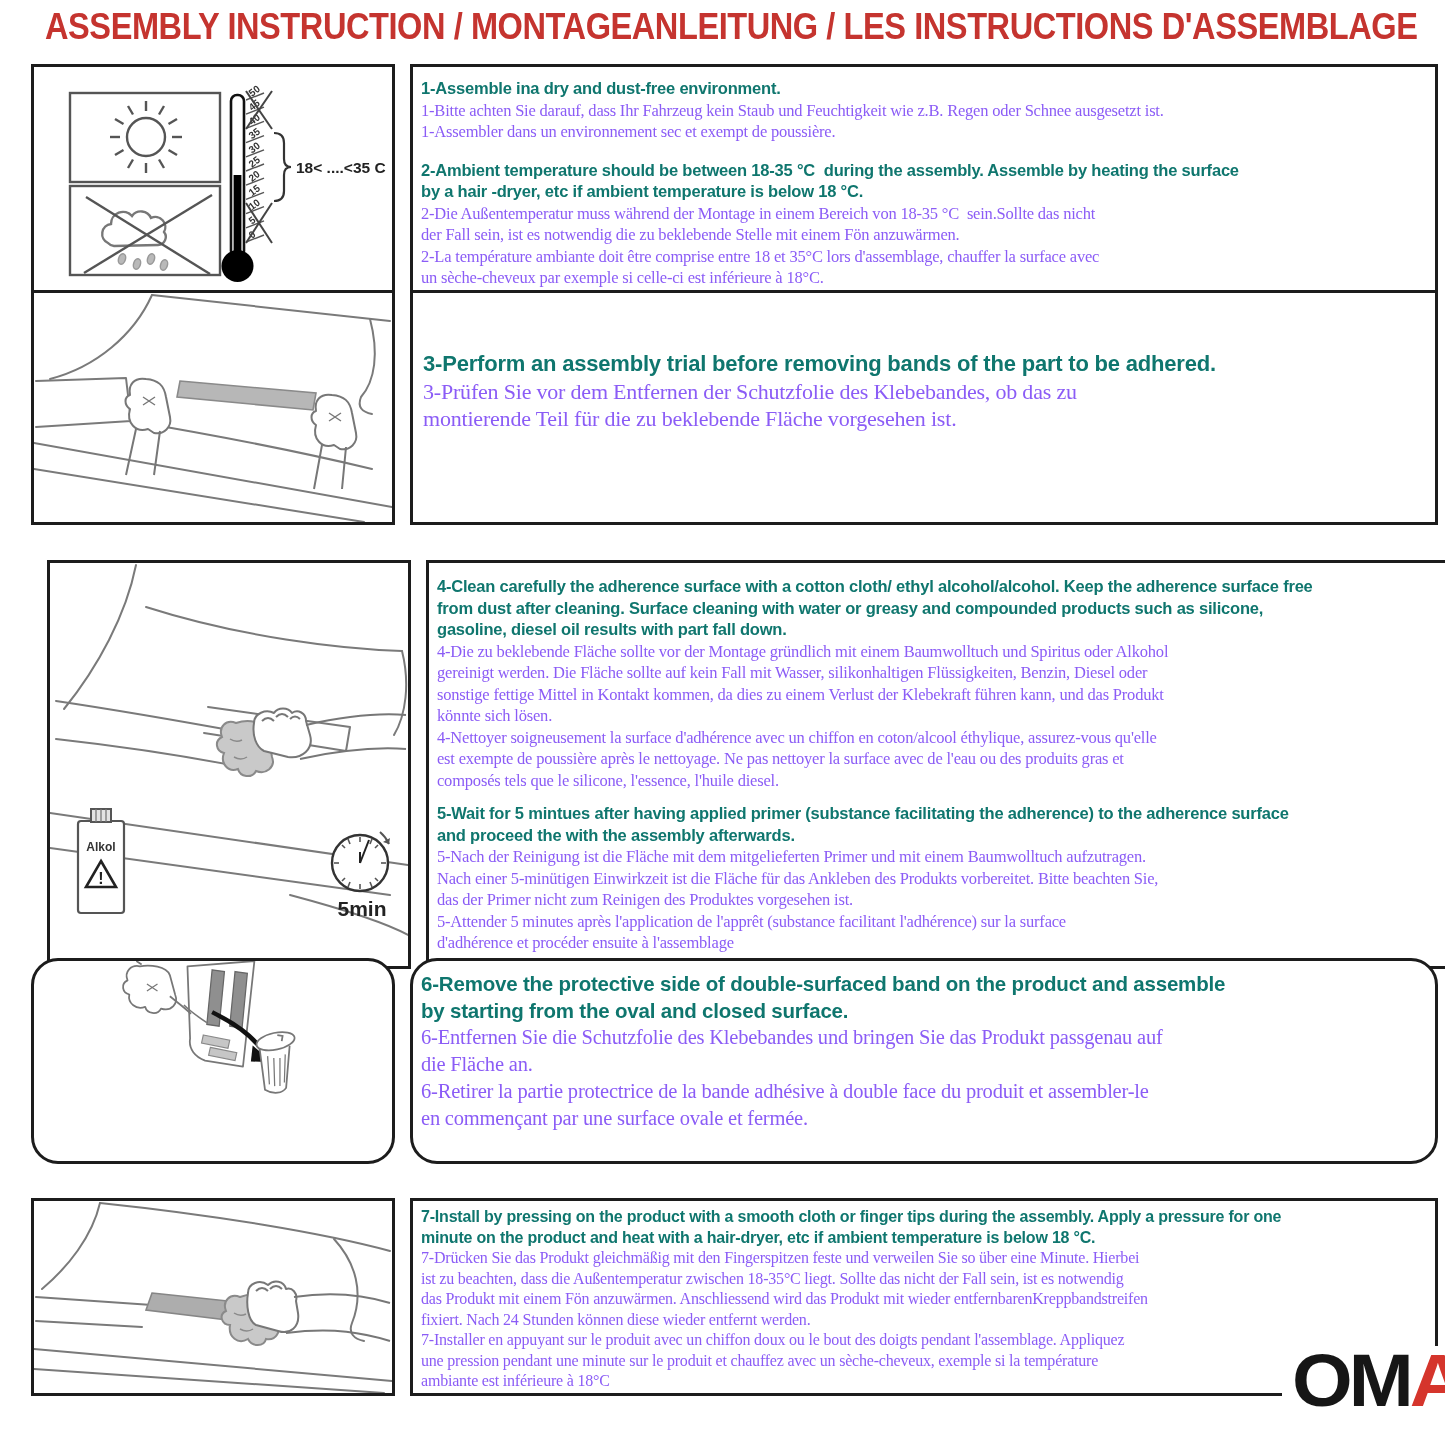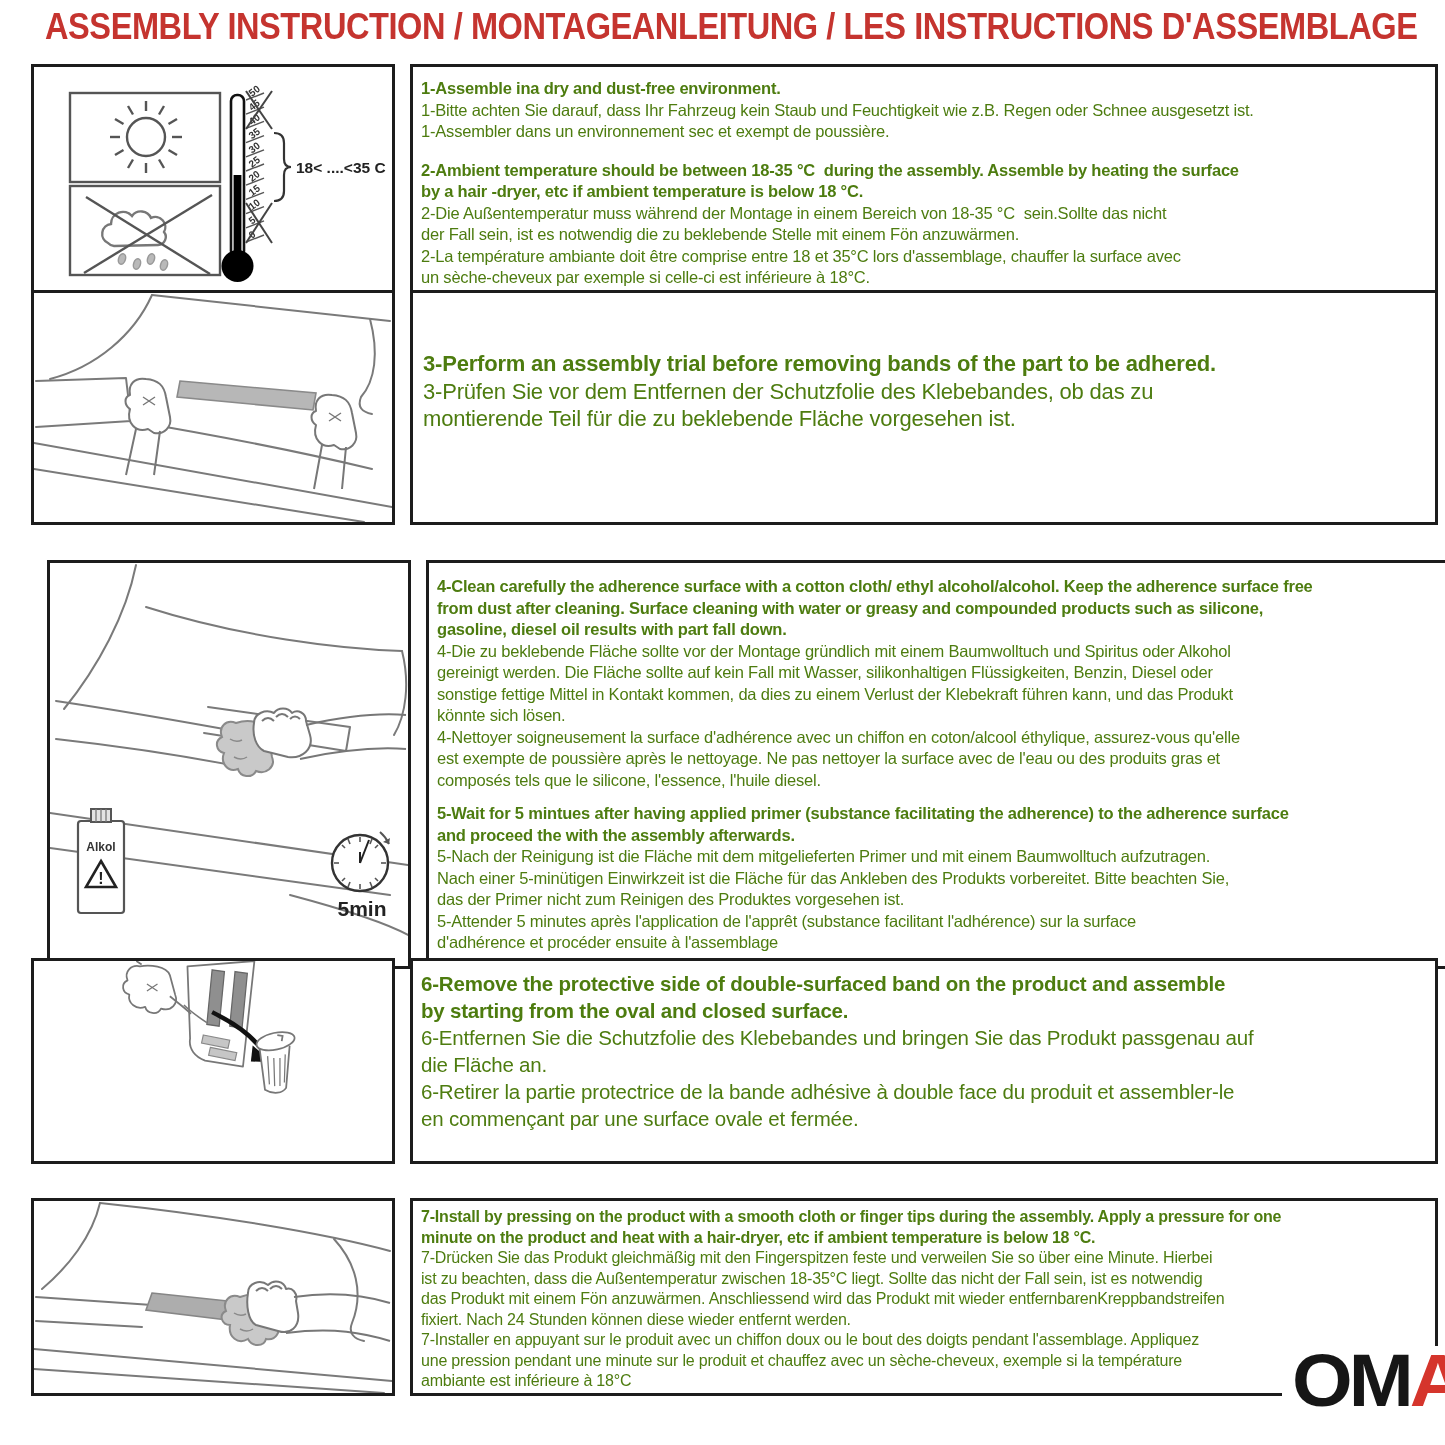--- a/index.html
+++ b/index.html
@@ -12,31 +12,31 @@
     transform:scaleX(.88);transform-origin:left center;
   }
 
   .box{position:absolute;background:#fff;border:3px solid #1c1c1c;box-sizing:border-box;}
   .illo{left:31px;width:364px;}
   .textbox{left:410px;width:1028px;padding:10px 8px;letter-spacing:-0.2px;color:#222;}
 
   #illo1,#text1{top:64px;height:230px;}
   #illo2,#text2{top:290px;height:235px;}
   #illo3,#text3{top:560px;height:409px;margin-left:16px;}
-  #illo4,#text4{top:958px;height:206px;}
+  #illo4,#text4{top:958px;height:206px;border-radius:27px;}
   #illo5,#text5{top:1198px;height:198px;}
 
   #text1{font-size:16.5px;line-height:21.5px;padding-top:11px;}
   #text2{font-size:22px;line-height:27.5px;padding-top:57px;padding-left:10px;}
   #text3{font-size:16.5px;line-height:21.5px;padding-top:13px;}
   #text4{font-size:20.5px;line-height:27px;padding-top:9px;}
   #text5{font-size:16px;line-height:20.5px;padding-top:6px;}
 
-  .t-en{font-weight:bold;color:#4d7c0f;white-space:pre;}
-  .t-rg{font-weight:normal;color:#4d7c0f;white-space:pre;}
+  .t-en{font-weight:bold;color:#0f766e;white-space:pre;}
+  .t-rg{font-weight:normal;color:#8b5cf6;white-space:pre;font-family:Liberation Serif, serif;}
   .step-gap{height:17px;}
   #text3 .step-gap{height:12px;}
 
   .illo svg{display:block;width:100%;height:100%;}
 
   .logo{
     position:absolute;left:1282px;top:1346px;z-index:5;background:#fff;
     padding:0 2px 6px 10px;font-weight:bold;font-size:78px;line-height:72px;
     letter-spacing:-4px;white-space:nowrap;transform:scaleY(.95);transform-origin:left top;
   }

